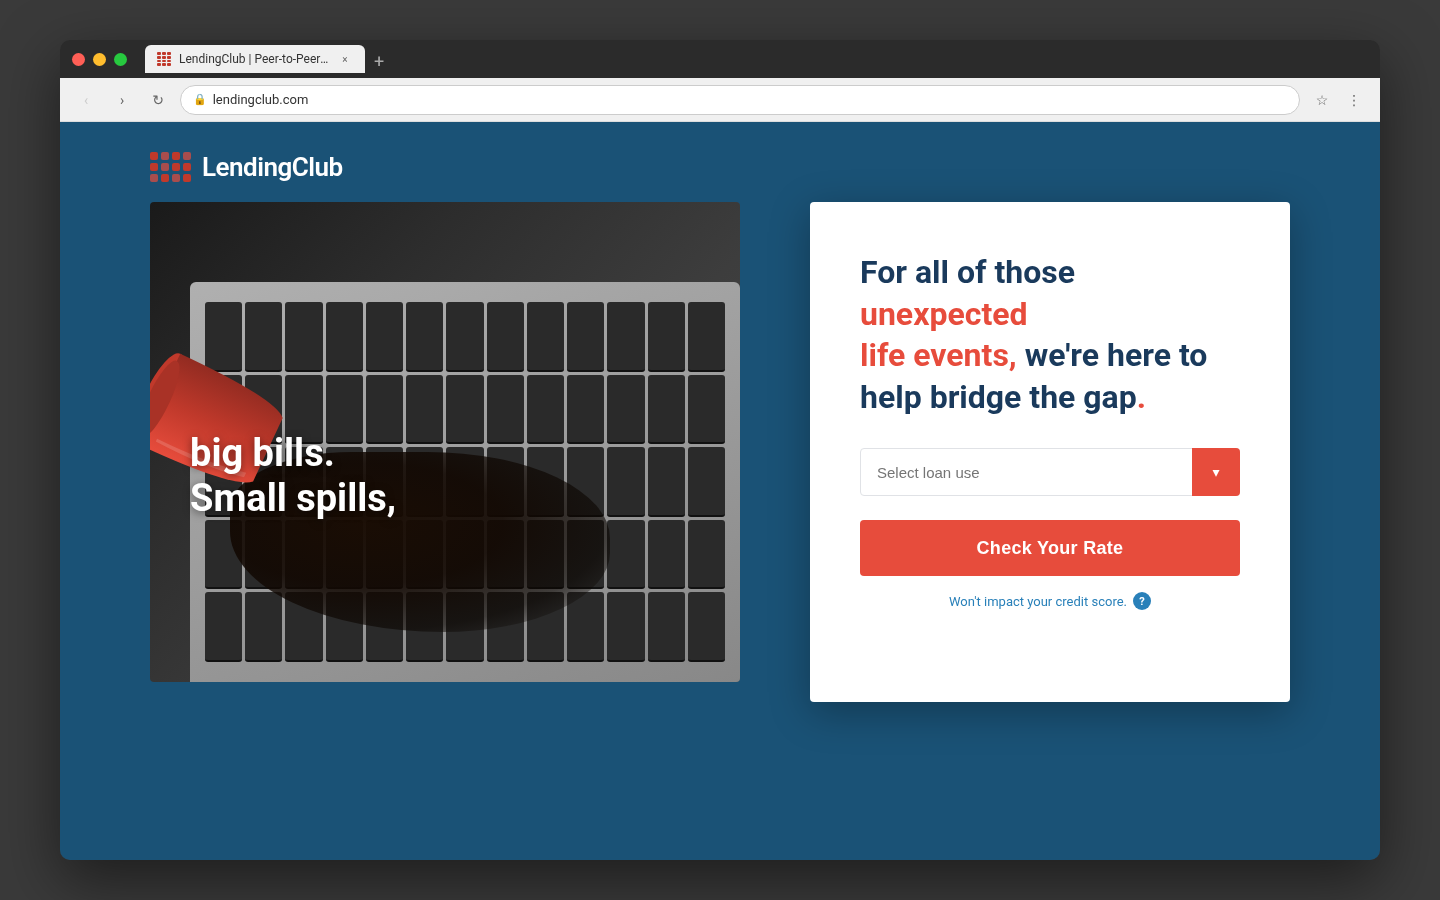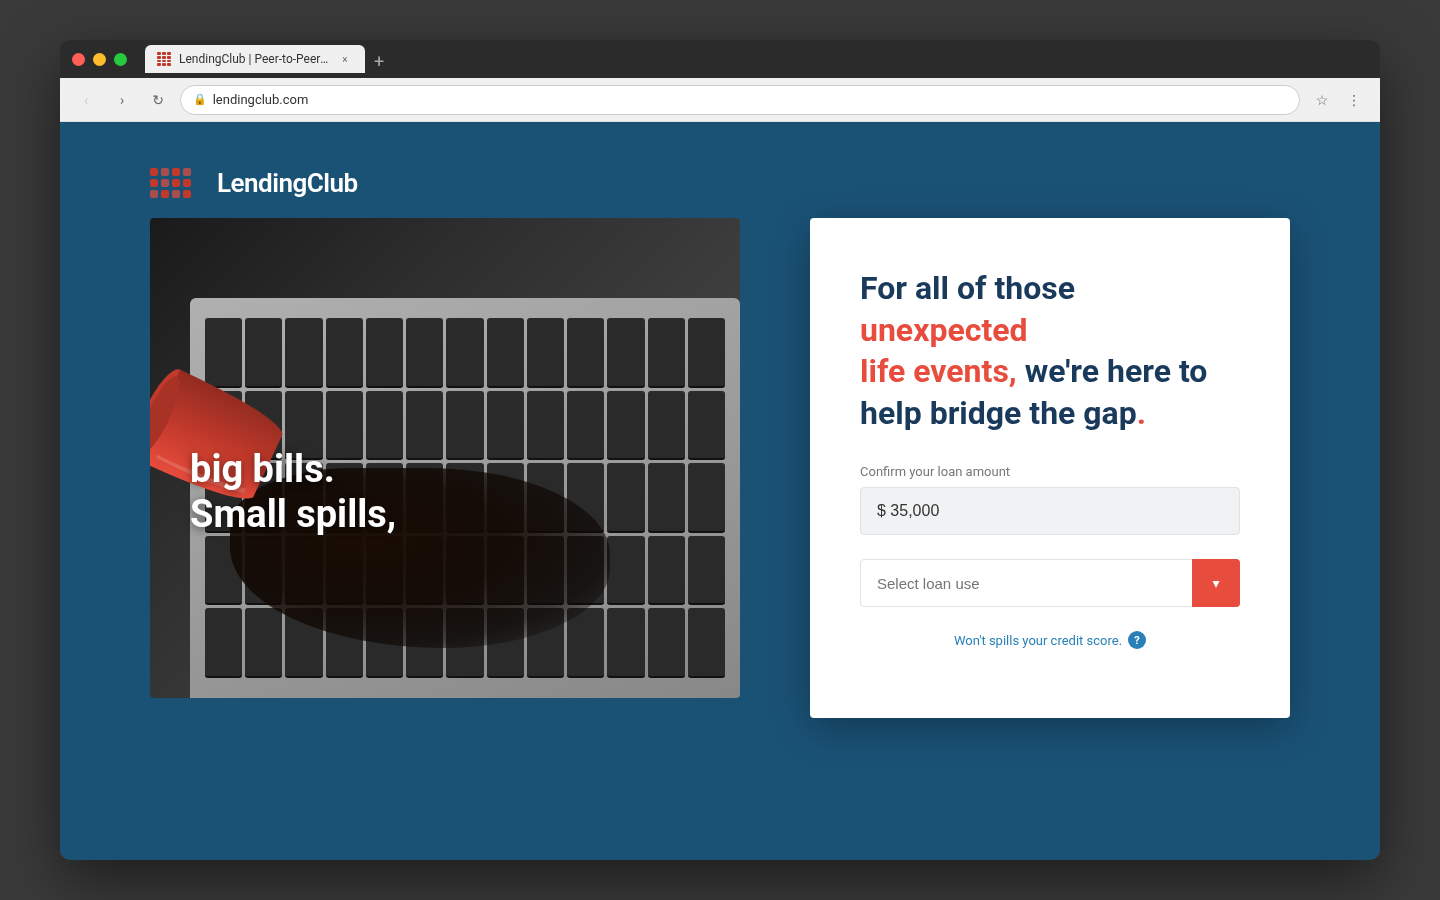--- a/index.html
+++ b/index.html
@@ -165,22 +165,21 @@
     }
 
     
     .page-header {
       padding: 30px 0 0 90px;
     }
 
     .logo {
       display: flex;
       align-items: center;
-      gap: 26px;
-      margin-top: 16px;
+      gap: 11px;
     }
 
     .logo-grid {
       display: grid;
       grid-template-columns: repeat(4, 8px);
       grid-template-rows: repeat(3, 8px);
       gap: 3px;
     }
 
     .logo-dot {
@@ -545,40 +544,37 @@
         </div>
       </div>
 
       <div class="form-panel">
 
         <div class="form-headline">
           For all of those <span class="highlight">unexpected<br>life events,</span> we're here to<br>help bridge the gap<span class="dot-red">.</span>
         </div>
 
         
-        <div class="form-group">
-          <label class="form-label">Confirm your loan amount</label>
-          <input class="form-input" type="text" value="$ 35,000" style="">
-        </div>
 
         
         <div class="form-group">
           <div class="form-select-wrapper">
             <input class="form-select-input" type="text" readonly="" placeholder="Select loan use" style="">
             <div class="dropdown-arrow">
               <span>▾</span>
             </div>
           </div>
         </div>
 
         
+        <button class="check-rate-btn">Check Your Rate</button>
 
         
         <div class="no-impact">
-          <span>Won't spills your credit score.</span>
+          <span>Won't impact your credit score.</span>
           <div class="help-icon">?</div>
         </div>
 
       </div>
 
     </div>
   </div>
 
 </div>
 

